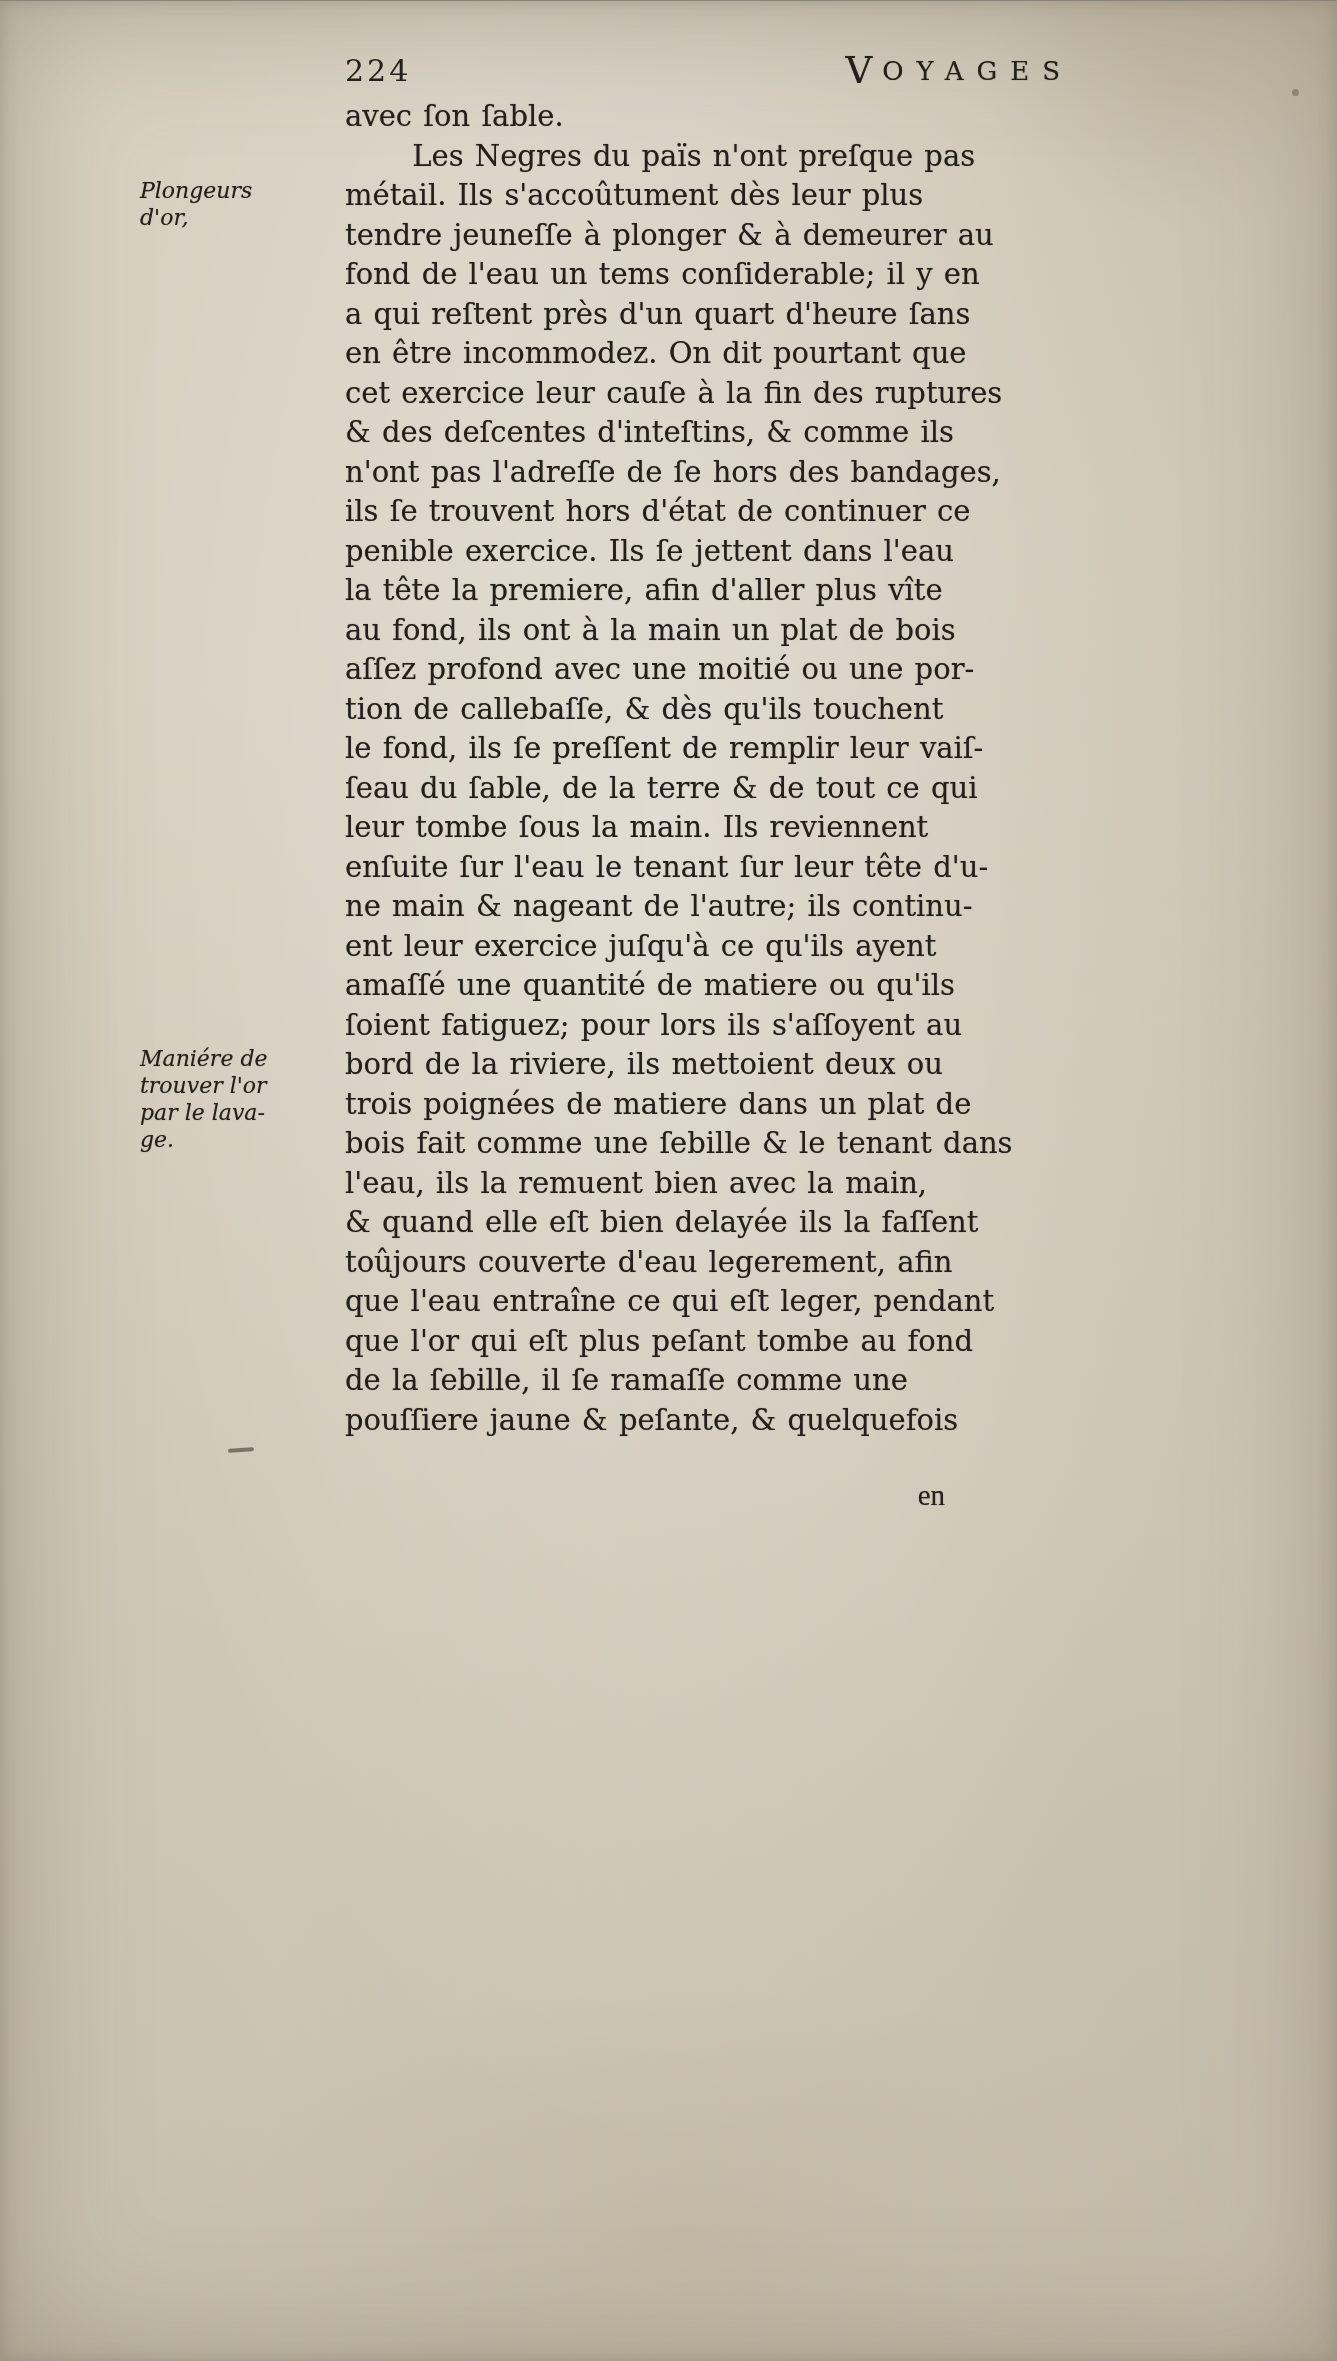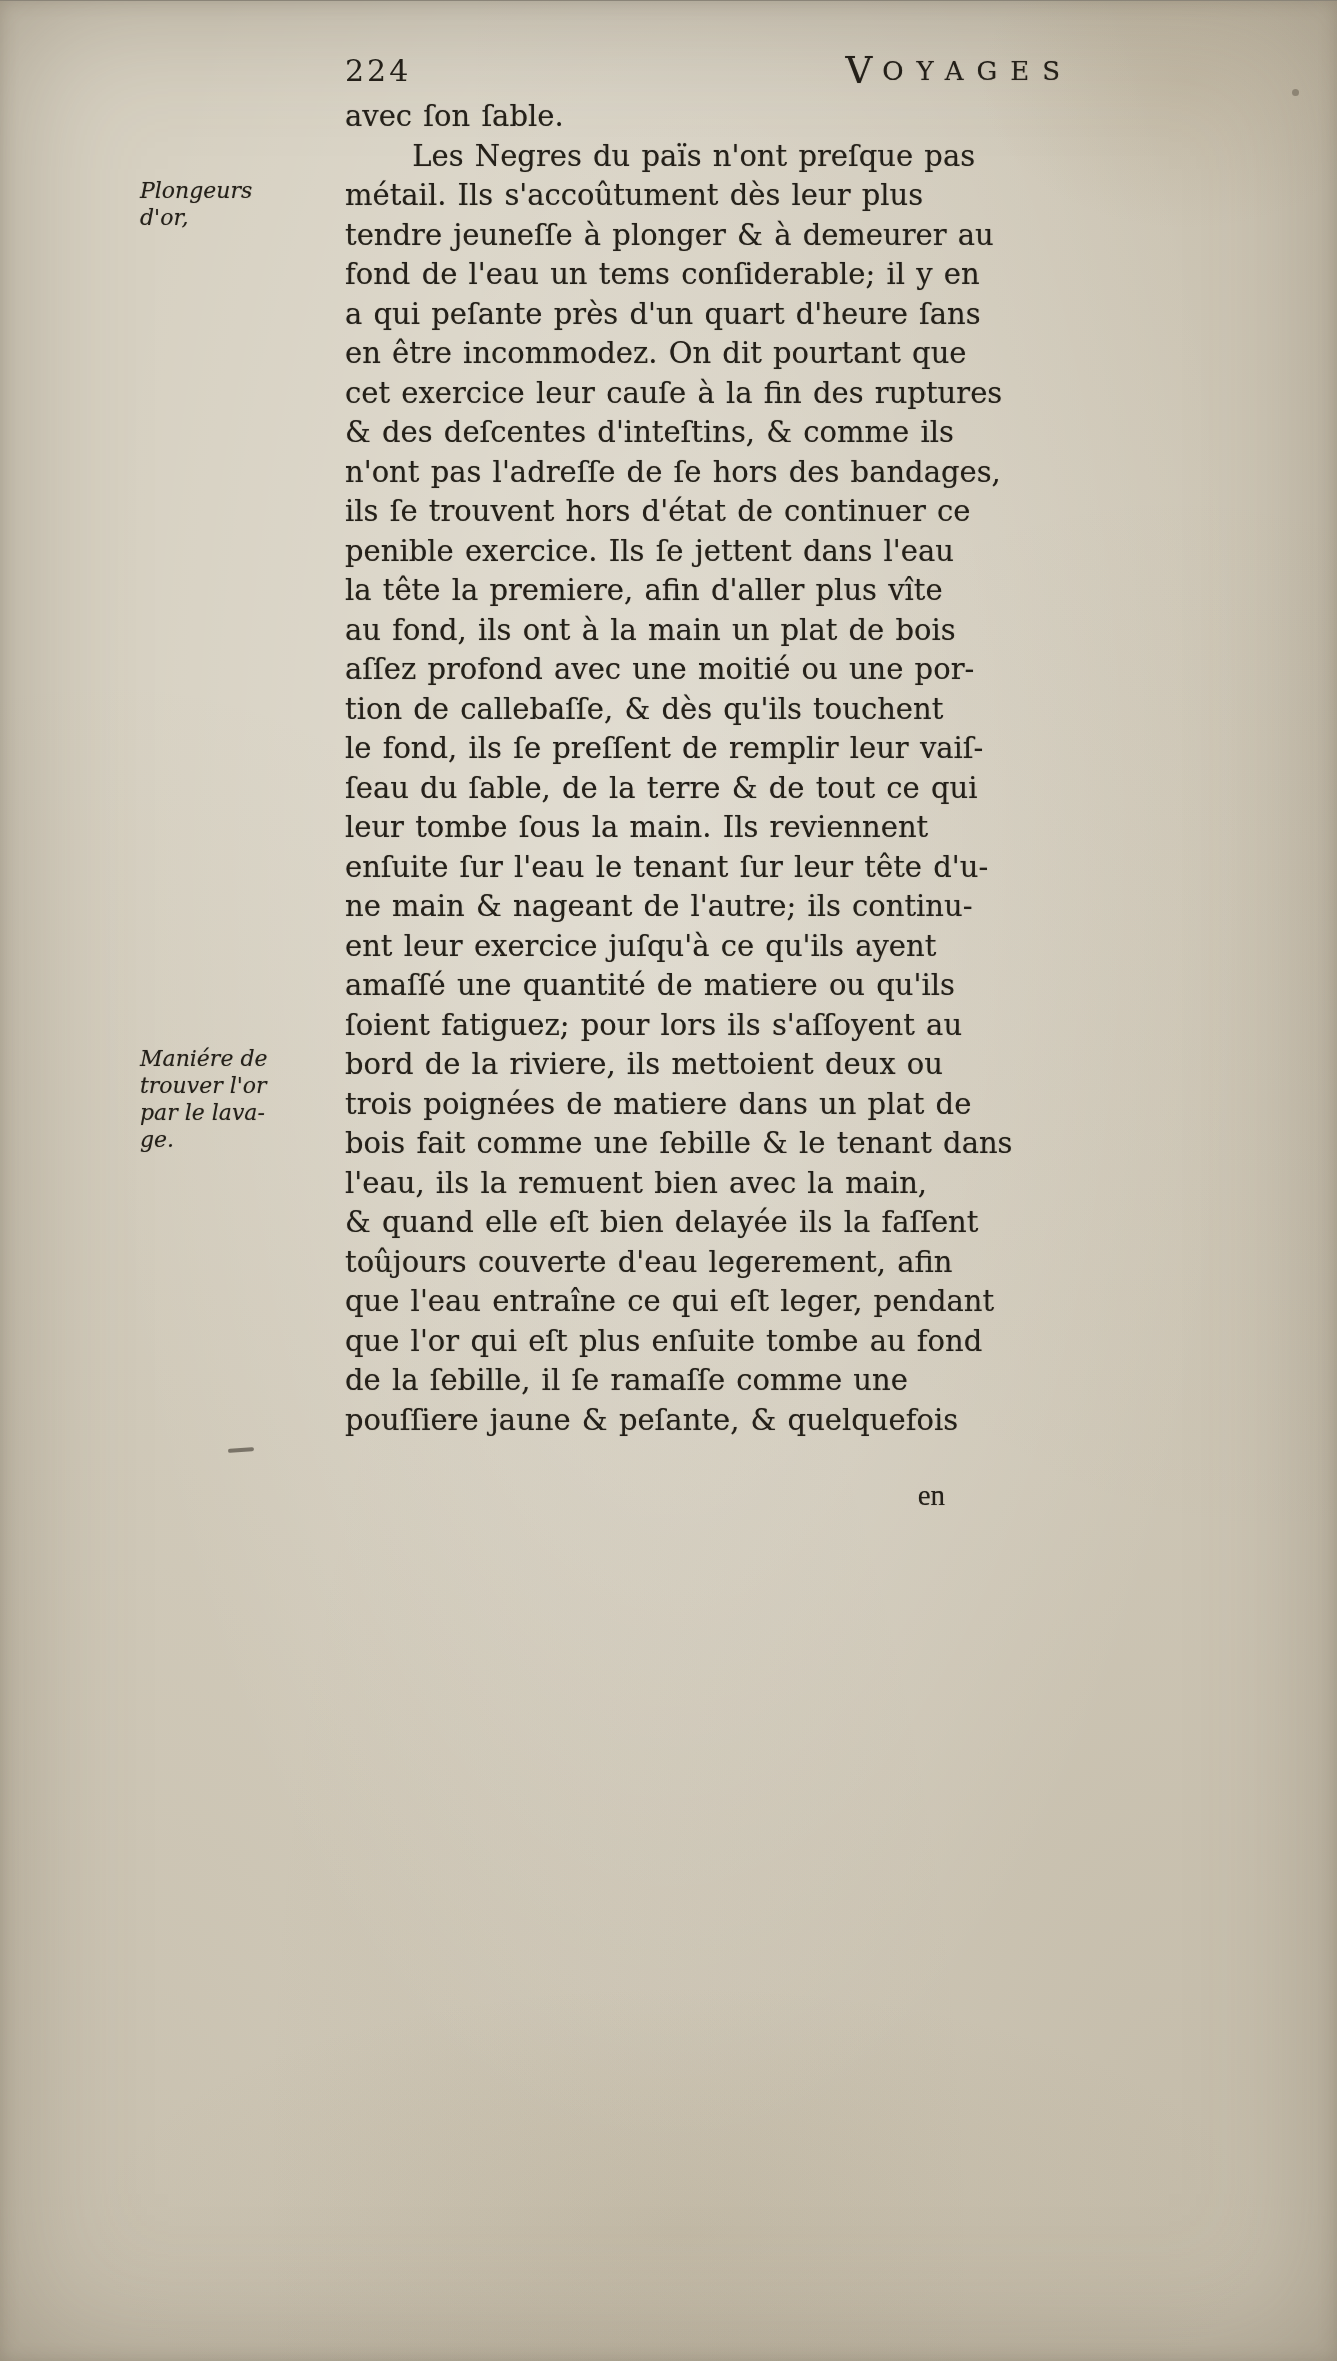--- a/index.html
+++ b/index.html
@@ -109,21 +109,21 @@
       <div class="line">par le lava-</div>
       <div class="line">ge.</div>
     </div>
 
   <div class="body-text">
       <div class="line">avec ſon ſable.</div>
       <div class="line">      Les Negres du païs n'ont preſque pas</div>
       <div class="line">métail. Ils s'accoûtument dès leur plus</div>
       <div class="line">tendre jeuneſſe à plonger &amp; à demeurer au</div>
       <div class="line">fond de l'eau un tems conſiderable; il y en</div>
-      <div class="line">a qui peſante près d'un quart d'heure ſans</div>
+      <div class="line">a qui reſtent près d'un quart d'heure ſans</div>
       <div class="line">en être incommodez. On dit pourtant que</div>
       <div class="line">cet exercice leur cauſe à la fin des ruptures</div>
       <div class="line">&amp; des deſcentes d'inteſtins, &amp; comme ils</div>
       <div class="line">n'ont pas l'adreſſe de ſe hors des bandages,</div>
       <div class="line">ils ſe trouvent hors d'état de continuer ce</div>
       <div class="line">penible exercice. Ils ſe jettent dans l'eau</div>
       <div class="line">la tête la premiere, afin d'aller plus vîte</div>
       <div class="line">au fond, ils ont à la main un plat de bois</div>
       <div class="line">aſſez profond avec une moitié ou une por-</div>
       <div class="line">tion de callebaſſe, &amp; dès qu'ils touchent</div>
@@ -135,21 +135,21 @@
       <div class="line">ent leur exercice juſqu'à ce qu'ils ayent</div>
       <div class="line">amaſſé une quantité de matiere ou qu'ils</div>
       <div class="line">ſoient fatiguez; pour lors ils s'aſſoyent au</div>
       <div class="line">bord de la riviere, ils mettoient deux ou</div>
       <div class="line">trois poignées de matiere dans un plat de</div>
       <div class="line">bois fait comme une ſebille &amp; le tenant dans</div>
       <div class="line">l'eau, ils la remuent bien avec la main,</div>
       <div class="line">&amp; quand elle eſt bien delayée ils la faſſent</div>
       <div class="line">toûjours couverte d'eau legerement, afin</div>
       <div class="line">que l'eau entraîne ce qui eſt leger, pendant</div>
-      <div class="line">que l'or qui eſt plus enſuite tombe au fond</div>
+      <div class="line">que l'or qui eſt plus peſant tombe au fond</div>
       <div class="line">de la ſebille, il ſe ramaſſe comme une</div>
       <div class="line">pouſſiere jaune &amp; peſante, &amp; quelquefois</div>
     </div>
 
   <div class="catchword">en</div>
 
   <div class="ink-mark-1"></div>
   <div class="ink-mark-2"></div>
 
 </div>

